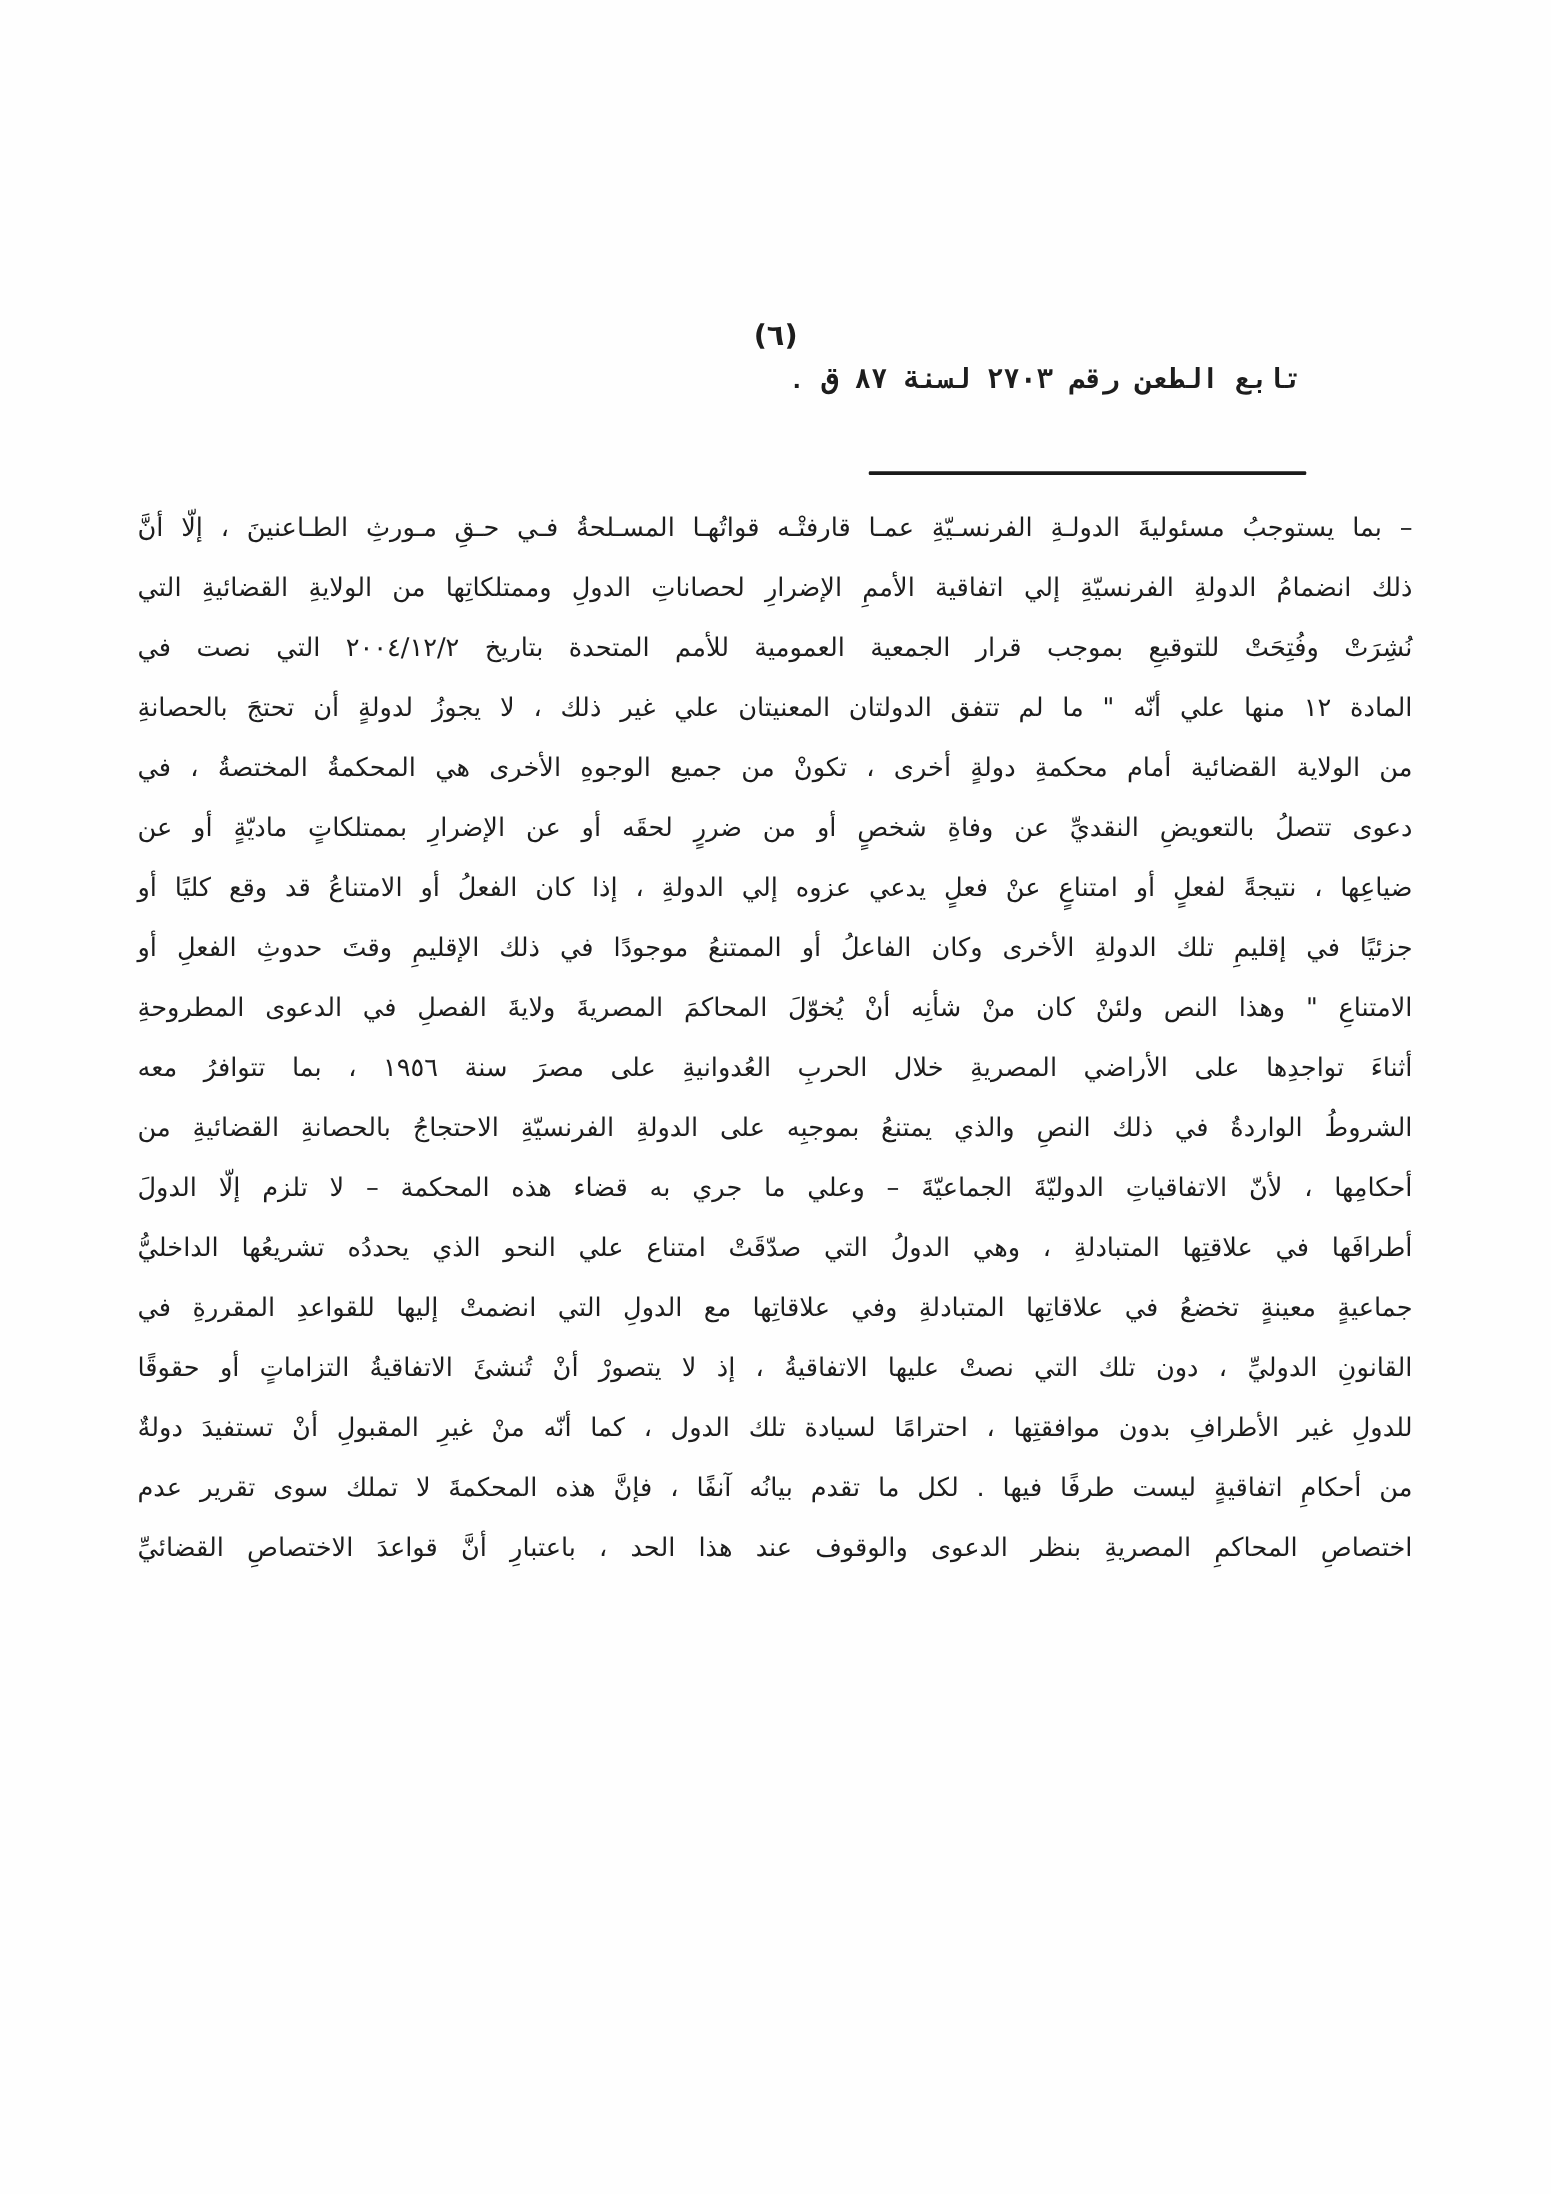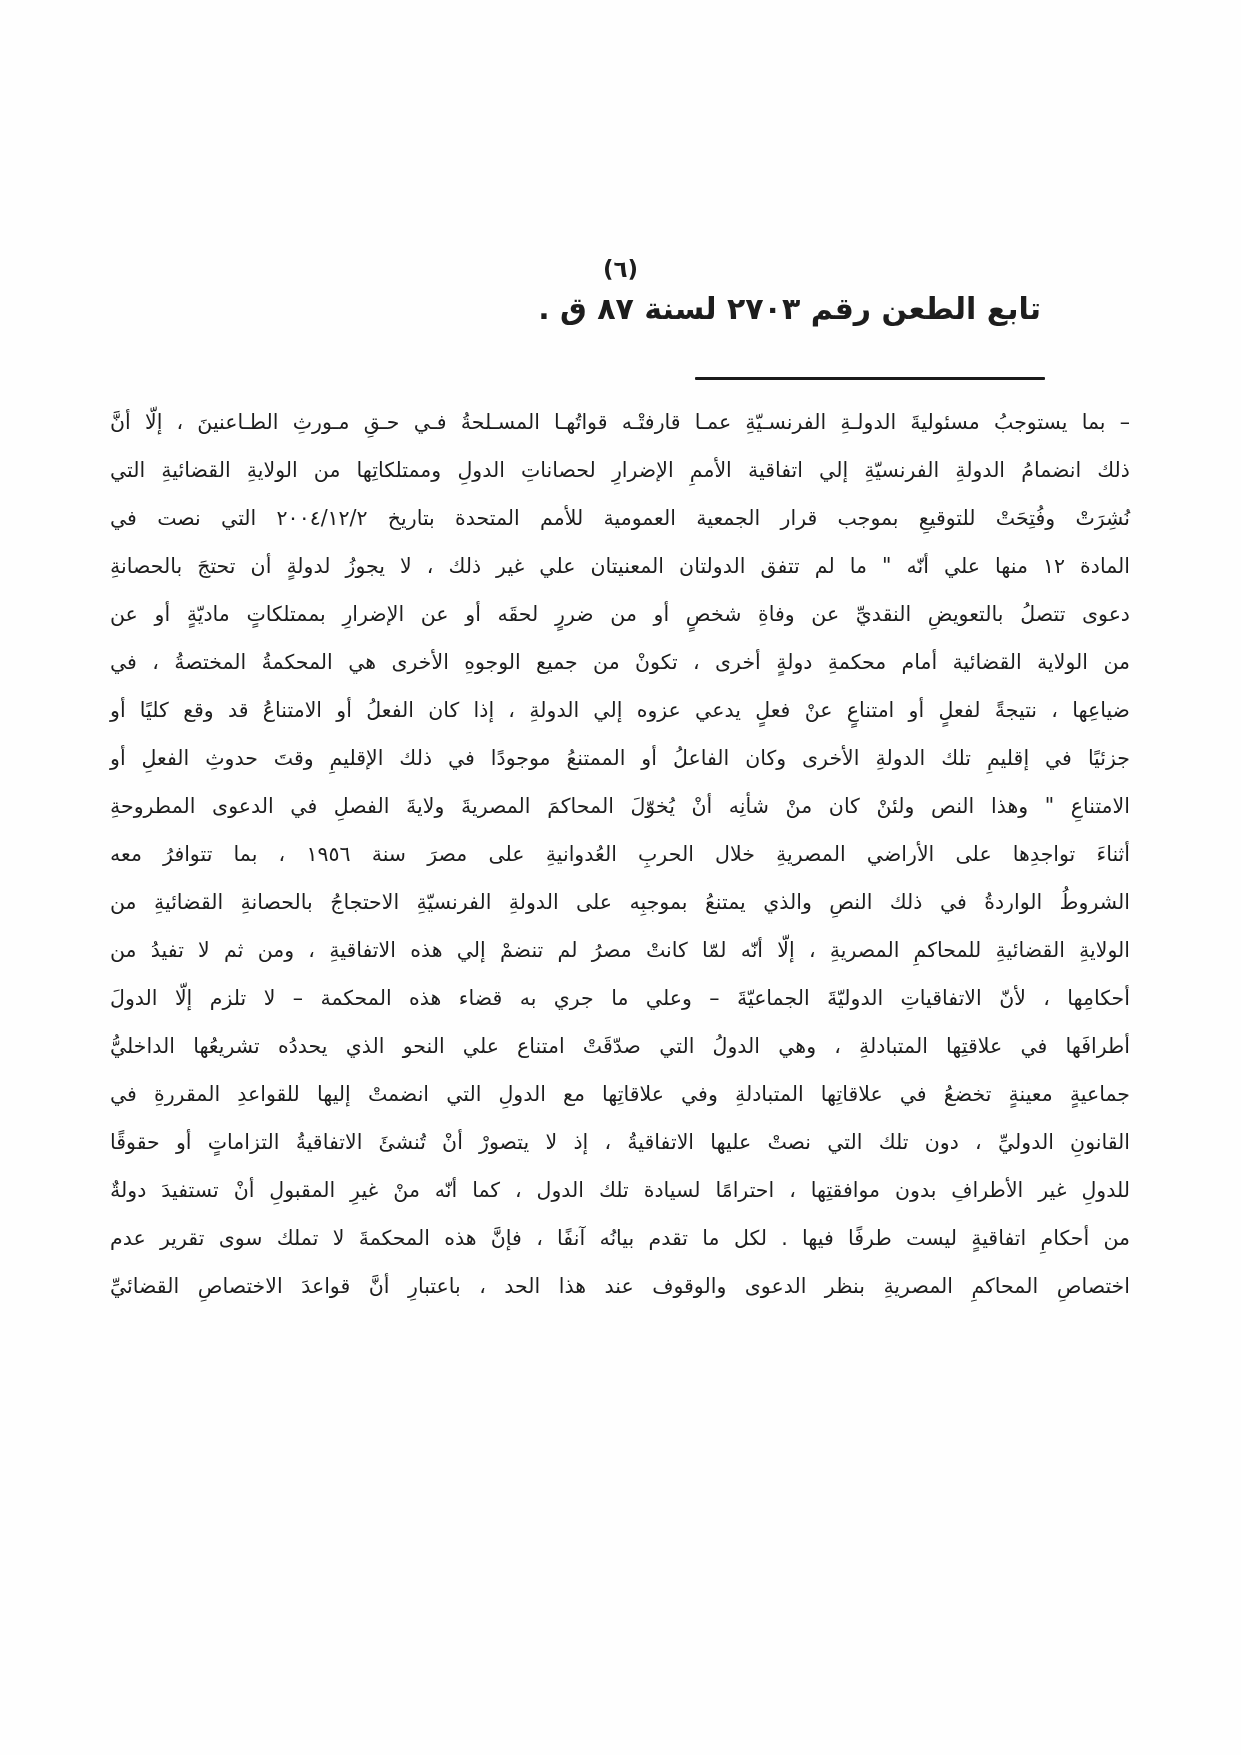--- a/index.html
+++ b/index.html
@@ -26,24 +26,25 @@
     text-align: center;
     font-size: 23px;
     font-weight: bold;
     letter-spacing: 1px;
     direction: rtl;
   }
   .header-title {
     position: absolute;
     top: 291px;
     right: 200px;
-    font-size: 30px;
+    font-size: 22px;
     font-weight: bold;
     white-space: nowrap;
     direction: rtl;
+    font-family: Liberation Mono, monospace;
   }
   .header-underline {
     position: absolute;
     top: 377px;
     right: 196px;
     width: 350px;
     height: 3px;
     background: #1a1a1a;
     border-radius: 1px;
   }
@@ -75,28 +76,27 @@
 
   <div class="header-title">تابع الطعن رقم ٢٧٠٣ لسنة ٨٧ ق .</div>
 
   <div class="header-underline"></div>
 
   <div class="body-text">
     <div class="body-line">– بما يستوجبُ مسئوليةَ الدولـةِ الفرنسـيّةِ عمـا قارفتْـه قواتُهـا المسـلحةُ فـي حـقِ مـورثِ الطـاعنينَ ، إلّا أنَّ</div>
     <div class="body-line">ذلك انضمامُ الدولةِ الفرنسيّةِ إلي اتفاقية الأممِ الإضرارِ لحصاناتِ الدولِ وممتلكاتِها من الولايةِ القضائيةِ التي</div>
     <div class="body-line">نُشِرَتْ وفُتِحَتْ للتوقيعِ بموجب قرار الجمعية العمومية للأمم المتحدة بتاريخ ٢٠٠٤/١٢/٢ التي نصت في</div>
     <div class="body-line">المادة ١٢ منها علي أنّه " ما لم تتفق الدولتان المعنيتان علي غير ذلك ، لا يجوزُ لدولةٍ أن تحتجَ بالحصانةِ</div>
+    <div class="body-line">من الولاية القضائية أمام محكمةِ دولةٍ أخرى ، تكونْ من جميع الوجوهِ الأخرى هي المحكمةُ المختصةُ ، في</div>
     <div class="body-line">دعوى تتصلُ بالتعويضِ النقديِّ عن وفاةِ شخصٍ أو من ضررٍ لحقَه أو عن الإضرارِ بممتلكاتٍ ماديّةٍ أو عن</div>
-    <div class="body-line">من الولاية القضائية أمام محكمةِ دولةٍ أخرى ، تكونْ من جميع الوجوهِ الأخرى هي المحكمةُ المختصةُ ، في</div>
     <div class="body-line">ضياعِها ، نتيجةً لفعلٍ أو امتناعٍ عنْ فعلٍ يدعي عزوه إلي الدولةِ ، إذا كان الفعلُ أو الامتناعُ قد وقع كليًا أو</div>
     <div class="body-line">جزئيًا في إقليمِ تلك الدولةِ الأخرى وكان الفاعلُ أو الممتنعُ موجودًا في ذلك الإقليمِ وقتَ حدوثِ الفعلِ أو</div>
     <div class="body-line">الامتناعِ " وهذا النص ولئنْ كان منْ شأنِه أنْ يُخوّلَ المحاكمَ المصريةَ ولايةَ الفصلِ في الدعوى المطروحةِ</div>
     <div class="body-line">أثناءَ تواجدِها على الأراضي المصريةِ خلال الحربِ العُدوانيةِ على مصرَ سنة ١٩٥٦ ، بما تتوافرُ معه</div>
     <div class="body-line">الشروطُ الواردةُ في ذلك النصِ والذي يمتنعُ بموجبِه على الدولةِ الفرنسيّةِ الاحتجاجُ بالحصانةِ القضائيةِ من</div>
-    <div class="body-line">الولايةِ القضائيةِ للمحاكمِ المصريةِ ، إلّا أنّه لمّا كانتْ مصرُ لم تنضمْ إلي هذه الاتفاقيةِ ، ومن ثم لا تفيدُ من</div>
     <div class="body-line">أحكامِها ، لأنّ الاتفاقياتِ الدوليّةَ الجماعيّةَ – وعلي ما جري به قضاء هذه المحكمة – لا تلزم إلّا الدولَ</div>
     <div class="body-line">أطرافَها في علاقتِها المتبادلةِ ، وهي الدولُ التي صدّقَتْ امتناع علي النحو الذي يحددُه تشريعُها الداخليُّ</div>
     <div class="body-line">جماعيةٍ معينةٍ تخضعُ في علاقاتِها المتبادلةِ وفي علاقاتِها مع الدولِ التي انضمتْ إليها للقواعدِ المقررةِ في</div>
     <div class="body-line">القانونِ الدوليِّ ، دون تلك التي نصتْ عليها الاتفاقيةُ ، إذ لا يتصورْ أنْ تُنشئَ الاتفاقيةُ التزاماتٍ أو حقوقًا</div>
     <div class="body-line">للدولِ غير الأطرافِ بدون موافقتِها ، احترامًا لسيادة تلك الدول ، كما أنّه منْ غيرِ المقبولِ أنْ تستفيدَ دولةٌ</div>
     <div class="body-line">من أحكامِ اتفاقيةٍ ليست طرفًا فيها . لكل ما تقدم بيانُه آنفًا ، فإنَّ هذه المحكمةَ لا تملك سوى تقرير عدم</div>
     <div class="body-line">اختصاصِ المحاكمِ المصريةِ بنظر الدعوى والوقوف عند هذا الحد ، باعتبارِ أنَّ قواعدَ الاختصاصِ القضائيِّ</div>
   </div>
 
 </div>

